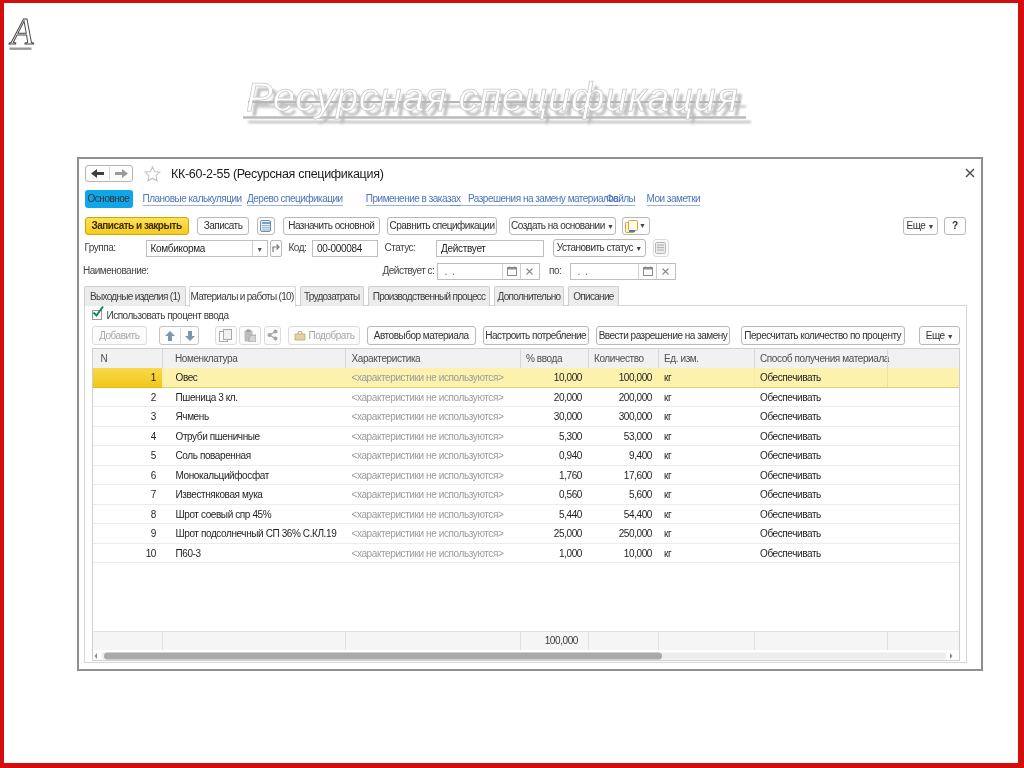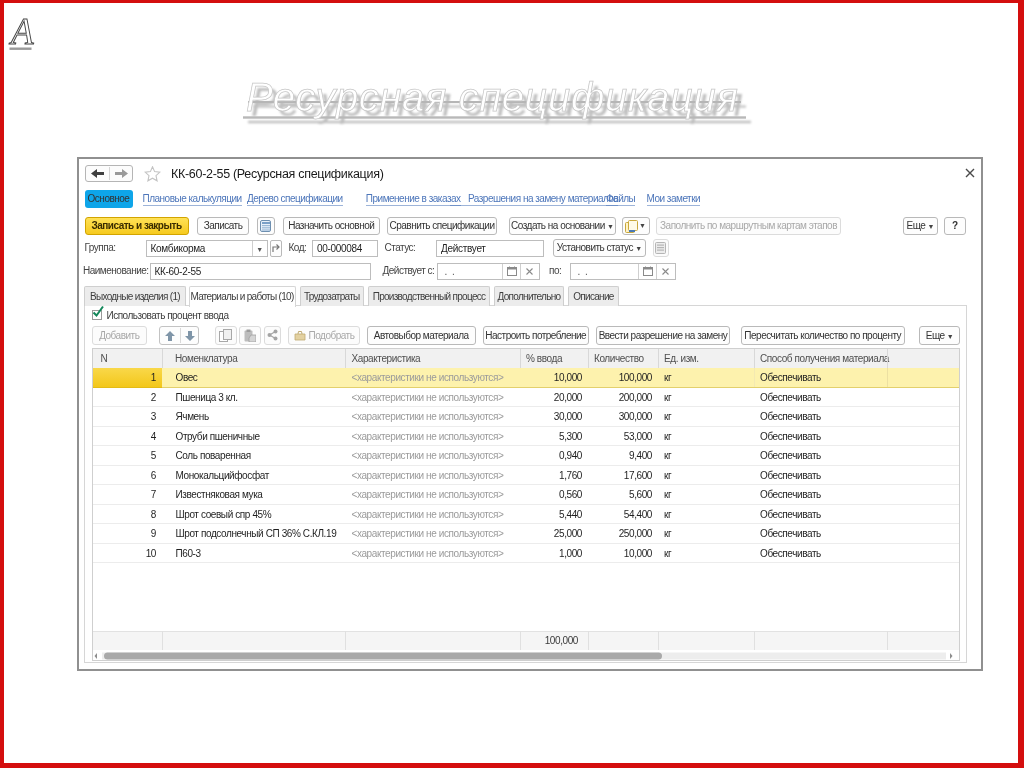--- a/index.html
+++ b/index.html
@@ -107,21 +107,20 @@
   <div class="btn" style="left:387px;top:216.5px;width:110px;">Сравнить спецификации</div>
   <div class="btn" style="left:509px;top:216.5px;width:106.5px;">Создать на основании <span style="font-size:7px;color:#444;">▼</span></div>
   <div class="btn" style="left:621.5px;top:216.5px;width:28px;">
     <svg width="13" height="13" style="margin-top:2px;float:left;margin-left:2px;">
         <rect x="0.5" y="2.5" width="9" height="10" rx="1" fill="#fff3c8" stroke="#caa93c"></rect>
         <rect x="3.5" y="0.5" width="9" height="10" rx="1" fill="#fffbe8" stroke="#caa93c"></rect>
         <path d="M4 11 L10 11" stroke="#4a7ab5" stroke-width="2"></path>
       </svg>
     <span style="font-size:7px;color:#444;float:right;margin-right:3px;line-height:16px;">▼</span>
   </div>
-  <div class="btn dis" style="left:656px;top:216.5px;width:185px;">Заполнить по маршрутным картам этапов</div>
   <div class="btn" style="left:903px;top:216.5px;width:34.5px;">Еще <span style="font-size:7px;color:#444;">▼</span></div>
   <div class="btn" style="left:944px;top:216.5px;width:21.5px;font-weight:bold;">?</div>
 
   <div class="lbl" style="left:84.5px;top:242px;">Группа:</div>
   <div class="inp" style="left:145.5px;top:239.5px;width:122px;">Комбикорма
     <div class="abs" style="right:0;top:0;width:14px;height:15px;border-left:1px solid #cfcfcf;text-align:center;"><span style="font-size:7px;color:#555;line-height:15px;">▼</span></div>
   </div>
   <div class="btn" style="left:270px;top:239.5px;width:12px;height:17px;border-radius:2px;">
     <svg width="8" height="9" style="margin-top:3px;">
         <path d="M1 8 L1 3 L7 3 M4.5 0.5 L7 3 L4.5 5.5" stroke="#777" stroke-width="1.2" fill="none"></path>
@@ -135,21 +134,20 @@
   <div class="btn dis" style="left:652.5px;top:239px;width:16.5px;">
     <svg width="11" height="12" style="margin-top:2px;">
         <rect x="0.5" y="0.5" width="10" height="11" rx="1" fill="#ececec" stroke="#b5b5b5"></rect>
         <rect x="2" y="2.5" width="7" height="1.2" fill="#b5b5b5"></rect>
         <rect x="2" y="5" width="7" height="1.2" fill="#b5b5b5"></rect>
         <rect x="2" y="7.5" width="7" height="1.2" fill="#b5b5b5"></rect>
       </svg>
   </div>
 
   <div class="lbl" style="left:83px;top:265px;">Наименование:</div>
-  <div class="inp" style="left:149.5px;top:262.5px;width:221px;">КК-60-2-55</div>
   <div class="lbl" style="left:382.5px;top:265px;">Действует с:</div>
   <div class="inp" style="left:437px;top:262.5px;width:103px;color:#555;">&nbsp;.&nbsp;&nbsp;.
     <div class="abs" style="right:18px;top:0;width:18px;height:15px;border-left:1px solid #cfcfcf;">
       <svg width="10" height="10" style="margin:2.5px 0 0 3.5px;">
           <rect x="0.5" y="1.5" width="9" height="8" fill="#fff" stroke="#8a8a8a"></rect>
           <rect x="0.5" y="1.5" width="9" height="2" fill="#8a8a8a"></rect>
           <path d="M2.5 0.5 L2.5 2 M7.5 0.5 L7.5 2" stroke="#8a8a8a"></path>
         </svg>
     </div>
     <div class="abs" style="right:0;top:0;width:18px;height:15px;border-left:1px solid #cfcfcf;">

